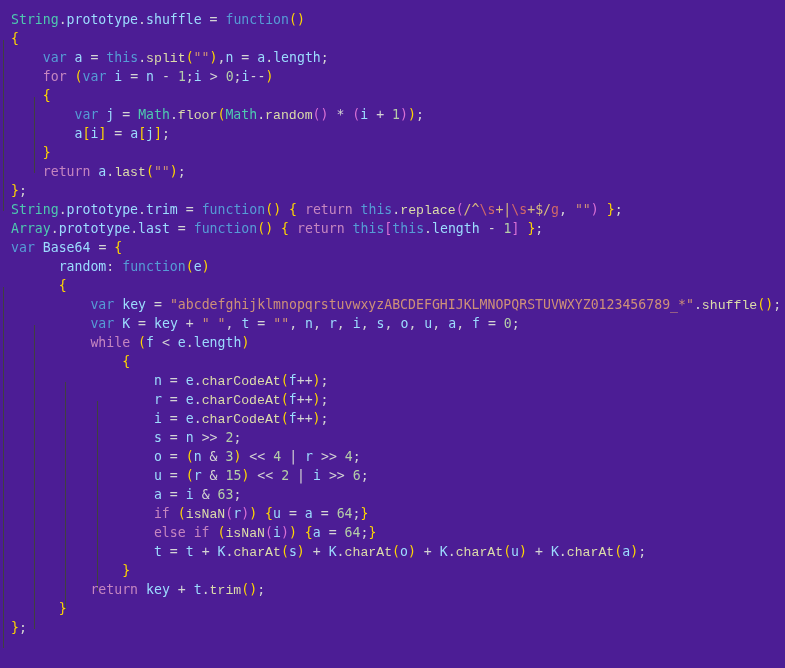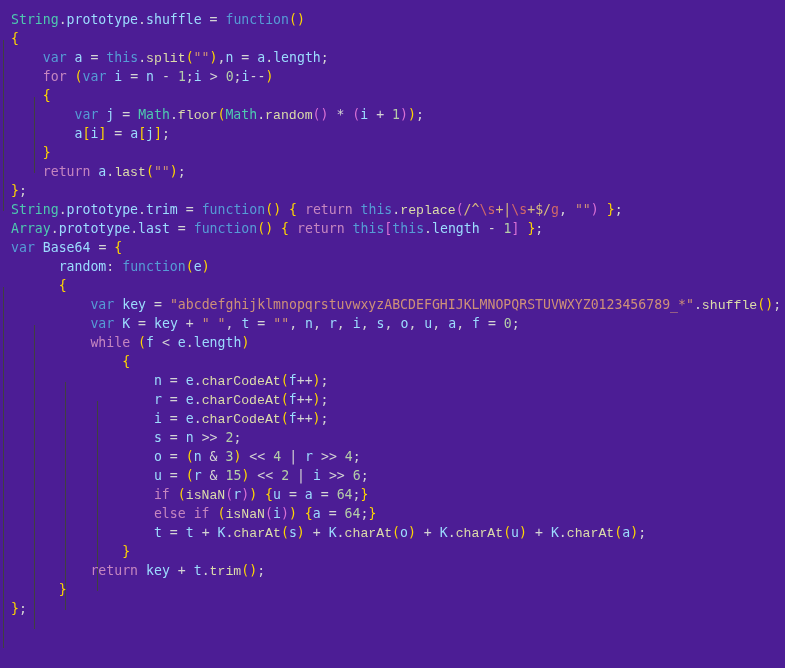--- a/index.html
+++ b/index.html
@@ -162,20 +162,21 @@
       <div class="code-line"><span class="tok op">          </span><span class="tok k">var</span><span class="tok op"> </span><span class="tok var">key</span><span class="tok op"> </span><span class="tok op">=</span><span class="tok op"> </span><span class="tok str">"abcdefghijklmnopqrstuvwxyzABCDEFGHIJKLMNOPQRSTUVWXYZ0123456789_*"</span><span class="tok op">.</span><span class="tok fn">shuffle</span><span class="tok b1">(</span><span class="tok b1">)</span><span class="tok op">;</span></div>
       <div class="code-line"><span class="tok op">          </span><span class="tok k">var</span><span class="tok op"> </span><span class="tok var">K</span><span class="tok op"> </span><span class="tok op">=</span><span class="tok op"> </span><span class="tok var">key</span><span class="tok op"> </span><span class="tok op">+</span><span class="tok op"> </span><span class="tok str">" "</span><span class="tok op">,</span><span class="tok op"> </span><span class="tok var">t</span><span class="tok op"> </span><span class="tok op">=</span><span class="tok op"> </span><span class="tok str">""</span><span class="tok op">,</span><span class="tok op"> </span><span class="tok var">n</span><span class="tok op">,</span><span class="tok op"> </span><span class="tok var">r</span><span class="tok op">,</span><span class="tok op"> </span><span class="tok var">i</span><span class="tok op">,</span><span class="tok op"> </span><span class="tok var">s</span><span class="tok op">,</span><span class="tok op"> </span><span class="tok var">o</span><span class="tok op">,</span><span class="tok op"> </span><span class="tok var">u</span><span class="tok op">,</span><span class="tok op"> </span><span class="tok var">a</span><span class="tok op">,</span><span class="tok op"> </span><span class="tok var">f</span><span class="tok op"> </span><span class="tok op">=</span><span class="tok op"> </span><span class="tok num">0</span><span class="tok op">;</span></div>
       <div class="code-line"><span class="tok op">          </span><span class="tok ctl">while</span><span class="tok op"> </span><span class="tok b1">(</span><span class="tok var">f</span><span class="tok op"> </span><span class="tok op">&lt;</span><span class="tok op"> </span><span class="tok var">e</span><span class="tok op">.</span><span class="tok var">length</span><span class="tok b1">)</span></div>
       <div class="code-line"><span class="tok op">              </span><span class="tok b1">{</span></div>
       <div class="code-line"><span class="tok op">                  </span><span class="tok var">n</span><span class="tok op"> </span><span class="tok op">=</span><span class="tok op"> </span><span class="tok var">e</span><span class="tok op">.</span><span class="tok fn">charCodeAt</span><span class="tok b1">(</span><span class="tok var">f</span><span class="tok op">+</span><span class="tok op">+</span><span class="tok b1">)</span><span class="tok op">;</span></div>
       <div class="code-line"><span class="tok op">                  </span><span class="tok var">r</span><span class="tok op"> </span><span class="tok op">=</span><span class="tok op"> </span><span class="tok var">e</span><span class="tok op">.</span><span class="tok fn">charCodeAt</span><span class="tok b1">(</span><span class="tok var">f</span><span class="tok op">+</span><span class="tok op">+</span><span class="tok b1">)</span><span class="tok op">;</span></div>
       <div class="code-line"><span class="tok op">                  </span><span class="tok var">i</span><span class="tok op"> </span><span class="tok op">=</span><span class="tok op"> </span><span class="tok var">e</span><span class="tok op">.</span><span class="tok fn">charCodeAt</span><span class="tok b1">(</span><span class="tok var">f</span><span class="tok op">+</span><span class="tok op">+</span><span class="tok b1">)</span><span class="tok op">;</span></div>
       <div class="code-line"><span class="tok op">                  </span><span class="tok var">s</span><span class="tok op"> </span><span class="tok op">=</span><span class="tok op"> </span><span class="tok var">n</span><span class="tok op"> </span><span class="tok op">&gt;</span><span class="tok op">&gt;</span><span class="tok op"> </span><span class="tok num">2</span><span class="tok op">;</span></div>
       <div class="code-line"><span class="tok op">                  </span><span class="tok var">o</span><span class="tok op"> </span><span class="tok op">=</span><span class="tok op"> </span><span class="tok b1">(</span><span class="tok var">n</span><span class="tok op"> </span><span class="tok op">&amp;</span><span class="tok op"> </span><span class="tok num">3</span><span class="tok b1">)</span><span class="tok op"> </span><span class="tok op">&lt;</span><span class="tok op">&lt;</span><span class="tok op"> </span><span class="tok num">4</span><span class="tok op"> </span><span class="tok op">|</span><span class="tok op"> </span><span class="tok var">r</span><span class="tok op"> </span><span class="tok op">&gt;</span><span class="tok op">&gt;</span><span class="tok op"> </span><span class="tok num">4</span><span class="tok op">;</span></div>
       <div class="code-line"><span class="tok op">                  </span><span class="tok var">u</span><span class="tok op"> </span><span class="tok op">=</span><span class="tok op"> </span><span class="tok b1">(</span><span class="tok var">r</span><span class="tok op"> </span><span class="tok op">&amp;</span><span class="tok op"> </span><span class="tok num">15</span><span class="tok b1">)</span><span class="tok op"> </span><span class="tok op">&lt;</span><span class="tok op">&lt;</span><span class="tok op"> </span><span class="tok num">2</span><span class="tok op"> </span><span class="tok op">|</span><span class="tok op"> </span><span class="tok var">i</span><span class="tok op"> </span><span class="tok op">&gt;</span><span class="tok op">&gt;</span><span class="tok op"> </span><span class="tok num">6</span><span class="tok op">;</span></div>
+      <div class="code-line"><span class="tok op">                  </span><span class="tok var">a</span><span class="tok op"> </span><span class="tok op">=</span><span class="tok op"> </span><span class="tok var">i</span><span class="tok op"> </span><span class="tok op">&amp;</span><span class="tok op"> </span><span class="tok num">63</span><span class="tok op">;</span></div>
       <div class="code-line"><span class="tok op">                  </span><span class="tok ctl">if</span><span class="tok op"> </span><span class="tok b1">(</span><span class="tok fn">isNaN</span><span class="tok b2">(</span><span class="tok var">r</span><span class="tok b2">)</span><span class="tok b1">)</span><span class="tok op"> </span><span class="tok b1">{</span><span class="tok var">u</span><span class="tok op"> </span><span class="tok op">=</span><span class="tok op"> </span><span class="tok var">a</span><span class="tok op"> </span><span class="tok op">=</span><span class="tok op"> </span><span class="tok num">64</span><span class="tok op">;</span><span class="tok b1">}</span></div>
       <div class="code-line"><span class="tok op">                  </span><span class="tok ctl">else</span><span class="tok op"> </span><span class="tok ctl">if</span><span class="tok op"> </span><span class="tok b1">(</span><span class="tok fn">isNaN</span><span class="tok b2">(</span><span class="tok var">i</span><span class="tok b2">)</span><span class="tok b1">)</span><span class="tok op"> </span><span class="tok b1">{</span><span class="tok var">a</span><span class="tok op"> </span><span class="tok op">=</span><span class="tok op"> </span><span class="tok num">64</span><span class="tok op">;</span><span class="tok b1">}</span></div>
       <div class="code-line"><span class="tok op">                  </span><span class="tok var">t</span><span class="tok op"> </span><span class="tok op">=</span><span class="tok op"> </span><span class="tok var">t</span><span class="tok op"> </span><span class="tok op">+</span><span class="tok op"> </span><span class="tok var">K</span><span class="tok op">.</span><span class="tok fn">charAt</span><span class="tok b1">(</span><span class="tok var">s</span><span class="tok b1">)</span><span class="tok op"> </span><span class="tok op">+</span><span class="tok op"> </span><span class="tok var">K</span><span class="tok op">.</span><span class="tok fn">charAt</span><span class="tok b1">(</span><span class="tok var">o</span><span class="tok b1">)</span><span class="tok op"> </span><span class="tok op">+</span><span class="tok op"> </span><span class="tok var">K</span><span class="tok op">.</span><span class="tok fn">charAt</span><span class="tok b1">(</span><span class="tok var">u</span><span class="tok b1">)</span><span class="tok op"> </span><span class="tok op">+</span><span class="tok op"> </span><span class="tok var">K</span><span class="tok op">.</span><span class="tok fn">charAt</span><span class="tok b1">(</span><span class="tok var">a</span><span class="tok b1">)</span><span class="tok op">;</span></div>
       <div class="code-line"><span class="tok op">              </span><span class="tok b1">}</span></div>
       <div class="code-line"><span class="tok op">          </span><span class="tok ctl">return</span><span class="tok op"> </span><span class="tok var">key</span><span class="tok op"> </span><span class="tok op">+</span><span class="tok op"> </span><span class="tok var">t</span><span class="tok op">.</span><span class="tok fn">trim</span><span class="tok b1">(</span><span class="tok b1">)</span><span class="tok op">;</span></div>
       <div class="code-line"><span class="tok op">      </span><span class="tok b1">}</span></div>
       <div class="code-line"><span class="tok b1">}</span><span class="tok op">;</span></div>
     </div>
 
 </div>

